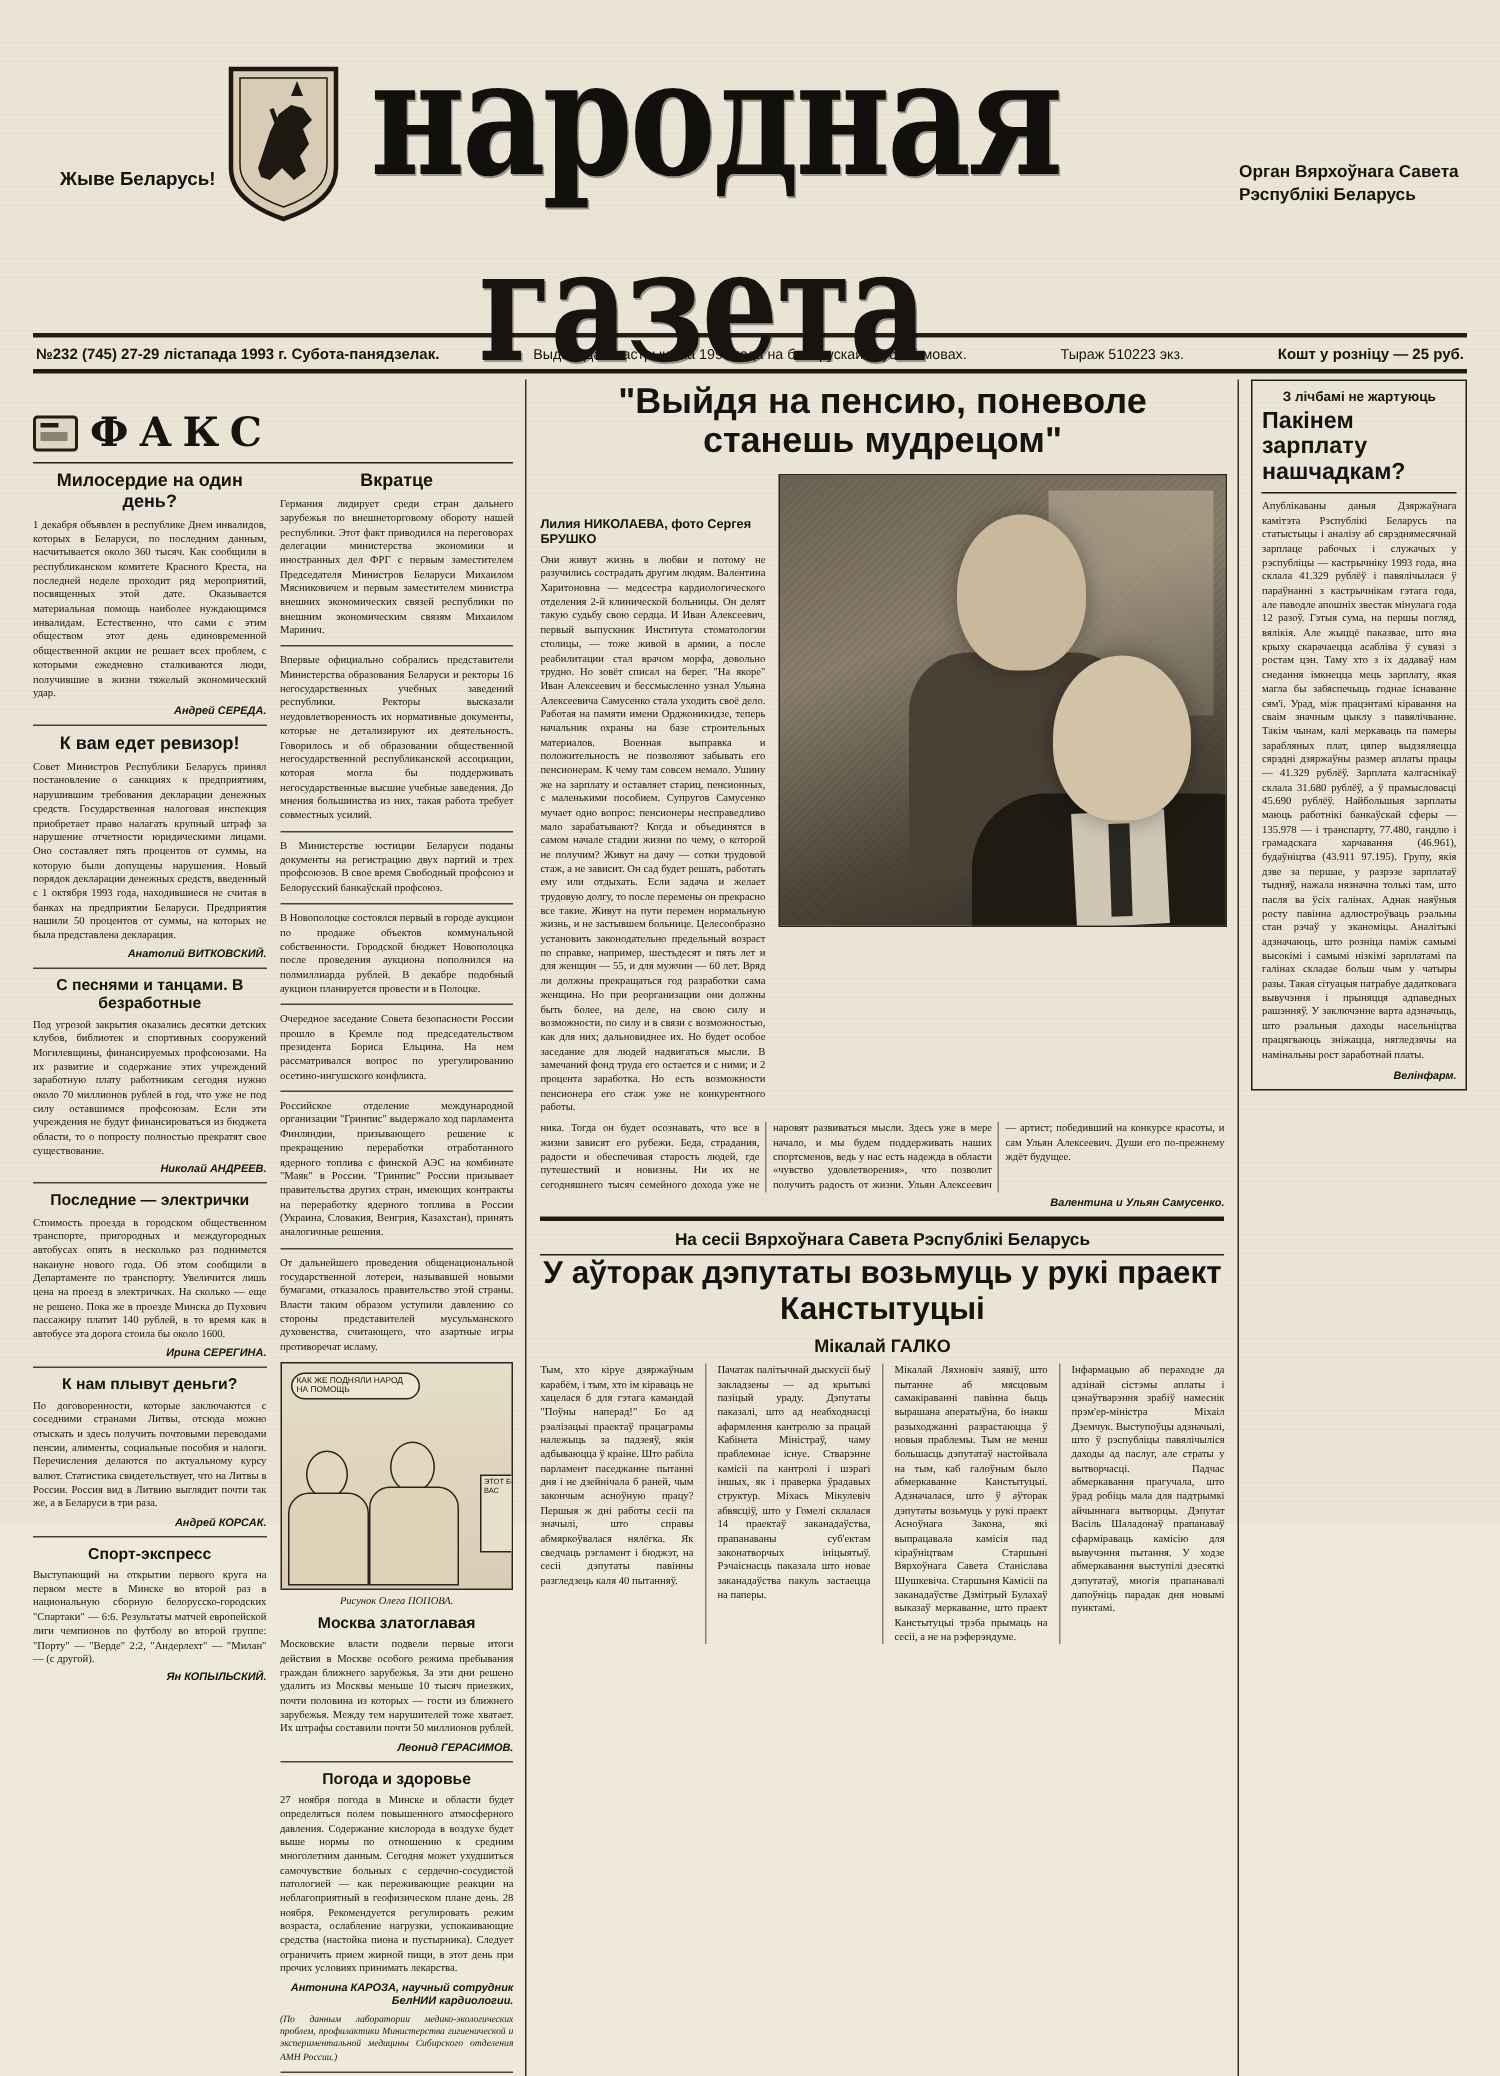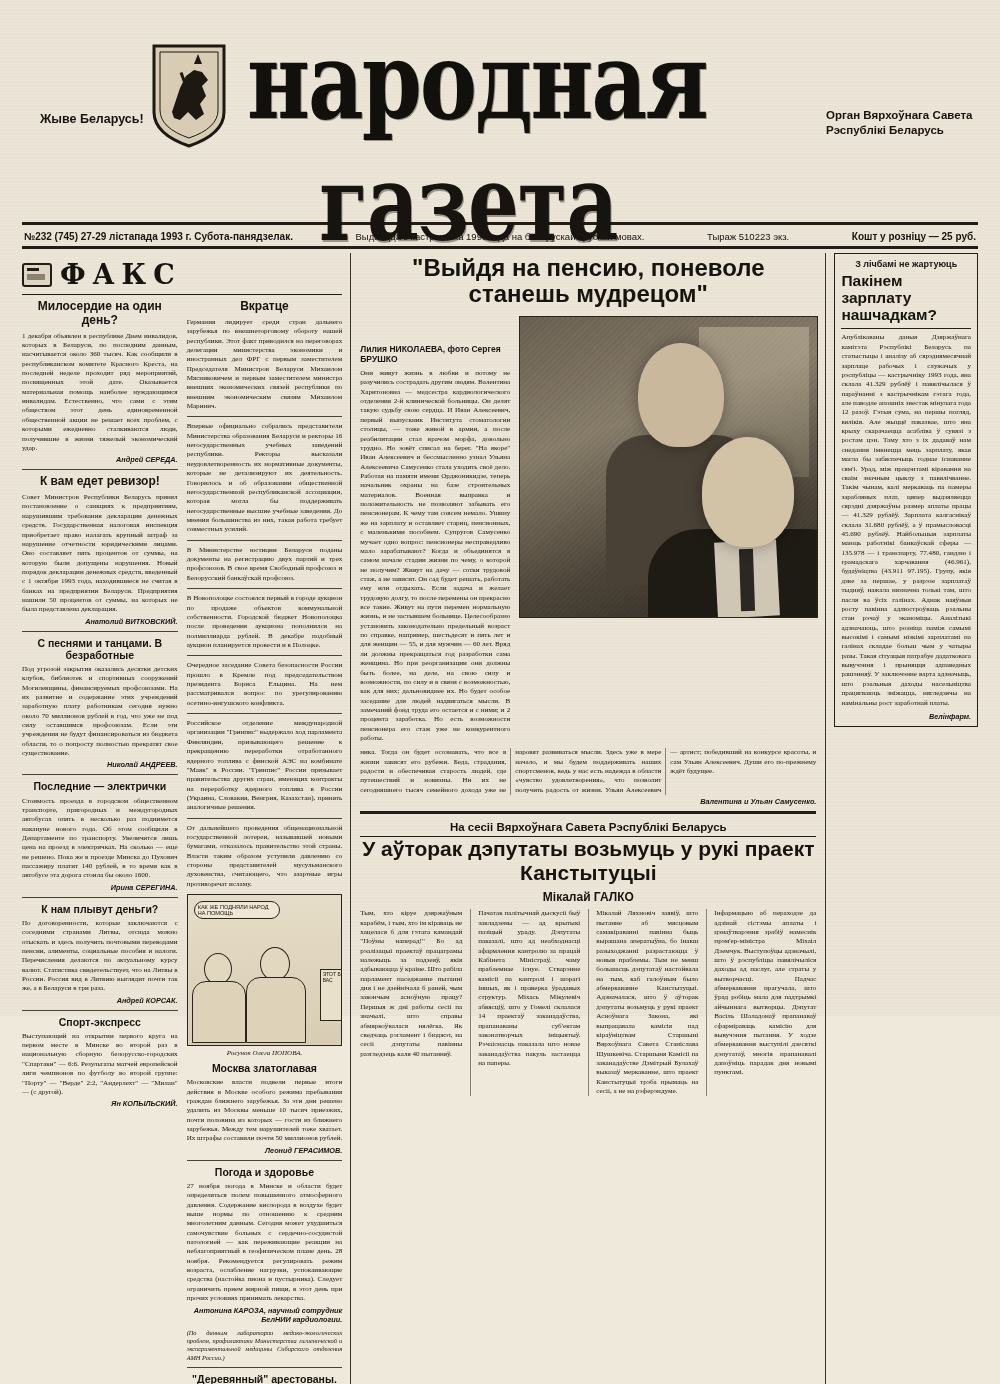--- a/index.html
+++ b/index.html
@@ -82,21 +82,21 @@
   .col-left{width:330px;padding-right:8px;border-right:1px solid #3a332a;}
   .col-mid{width:470px;padding:0 9px;border-right:1px solid #3a332a;}
   .col-right{width:148px;padding-left:8px;}
   
   .txt{
     font-size:7.1px;line-height:1.32;text-align:justify;
     hyphens:auto;
   }
   
   .fax-head{
-    display:flex;align-items:center;gap:8px;margin:6px 0 4px;
+    display:flex;align-items:center;gap:8px;margin:20px 0 4px;
   }
   .fax-word{
     font-family:"DejaVu Serif",serif;font-weight:bold;font-size:27px;
     letter-spacing:7px;
   }
   .fax-ico{width:26px;height:20px;border:2px solid #221d16;border-radius:3px;position:relative;background:#ded5c2;}
   .fax-ico:before{content:"";position:absolute;left:3px;top:3px;width:12px;height:3px;background:#221d16;}
   .fax-ico:after{content:"";position:absolute;left:3px;top:9px;width:18px;height:6px;background:#8c8271;}
   .two-col{display:flex;gap:9px;}
   .two-col > div{flex:1;}

